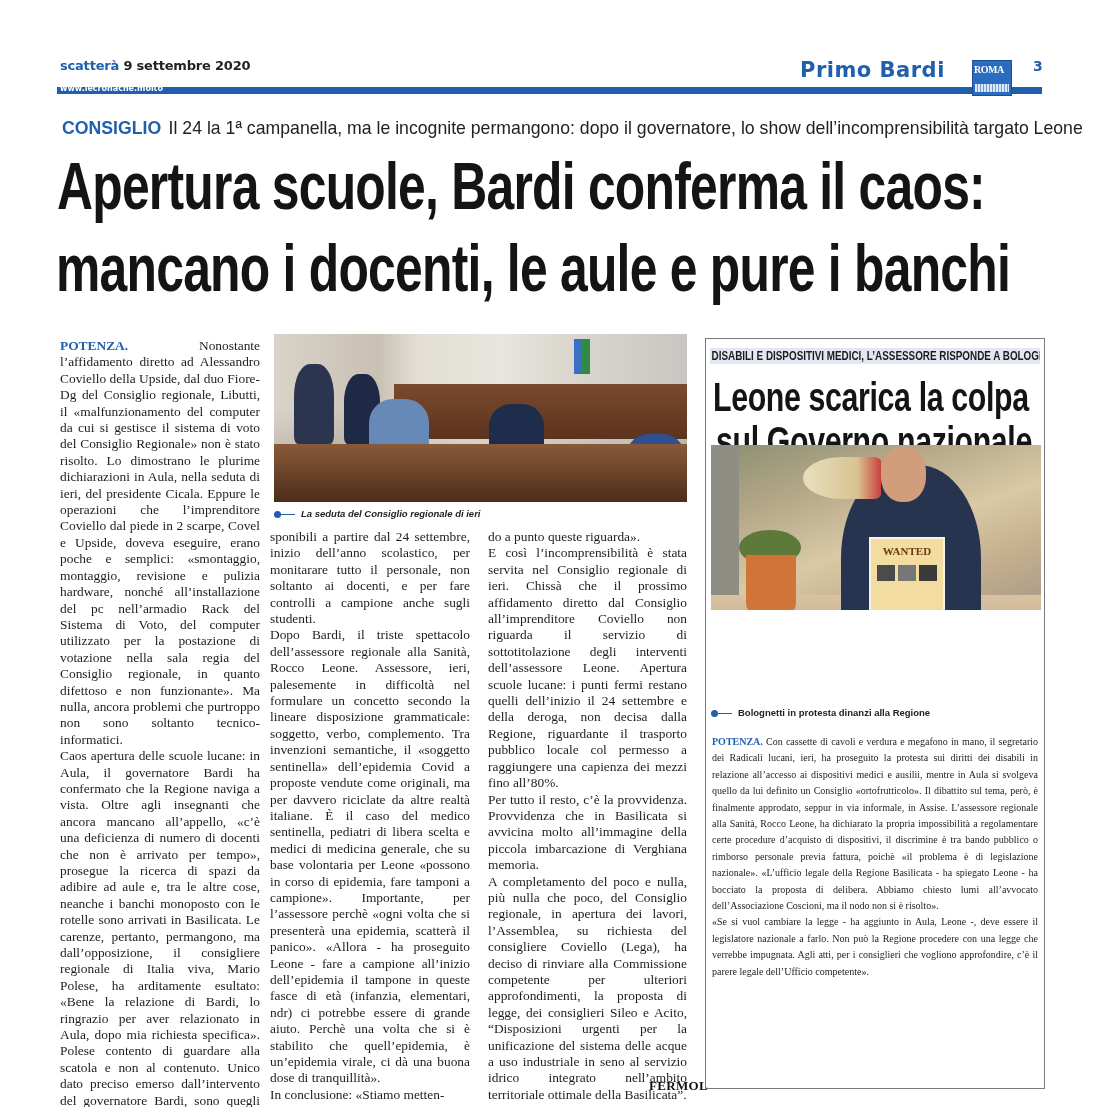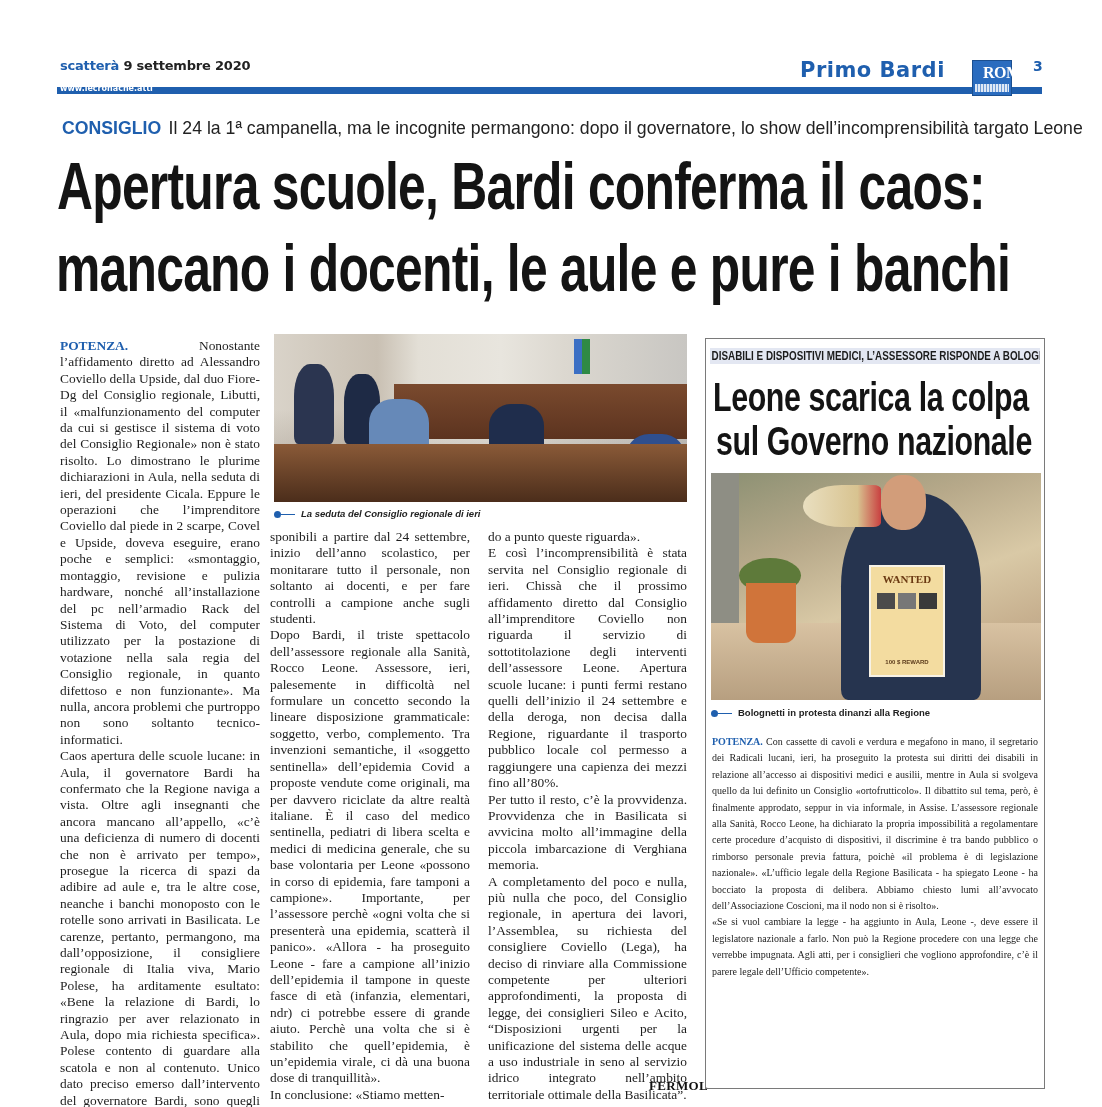--- a/index.html
+++ b/index.html
@@ -6,21 +6,21 @@
   body { width:1102px; height:1107px; position:relative; overflow:hidden; font-family:"Liberation Serif", serif; color:#1a1a1a; }
   .abs { position:absolute; }
 
   
   #date { left:60px; top:58px; font-family:"DejaVu Sans", sans-serif; font-weight:bold; font-size:13px; color:#222; letter-spacing:-0.2px; }
   #date .day { color:#1f5fae; }
   #rule { left:57px; top:87px; width:985px; height:7px; background:#1f5fae; }
   #site { left:60px; top:84px; font-family:"DejaVu Sans", sans-serif; font-size:8px; color:#fff; font-weight:bold; line-height:10px; }
   #section { left:800px; top:58px; font-family:"DejaVu Sans", sans-serif; font-weight:bold; font-size:21px; color:#1f5fae; letter-spacing:0.5px; }
   #logo { left:972px; top:60px; width:38px; height:34px; background:#2a6cbf; border:1px solid #1b4f90; }
-  #logo .txt { position:absolute; left:10px; top:3px; font-family:"Liberation Serif", serif; font-size:16px; font-weight:bold; color:#fff; letter-spacing:-0.5px; }
+  #logo .txt { position:absolute; left:1px; top:3px; font-family:"Liberation Serif", serif; font-size:10px; font-weight:bold; color:#fff; letter-spacing:-0.5px; }
   #logo .sky { position:absolute; left:2px; bottom:3px; width:34px; height:8px; background:repeating-linear-gradient(90deg,#dfe9f6 0 2px,#6f9bd4 2px 3px); }
   #pagenum { left:1033px; top:58px; font-family:"DejaVu Sans", sans-serif; font-weight:bold; font-size:14px; color:#1f5fae; }
 
   
   #kicker { left:62px; top:117px; font-family:"Liberation Sans", sans-serif; font-size:19px; color:#222; white-space:nowrap; transform:scaleX(0.93); transform-origin:left top; }
   #kicker .tag { color:#1f5fae; font-weight:bold; margin-right:8px; }
 
   
   .hl { font-family:"Liberation Sans", sans-serif; font-weight:bold; color:#141414; white-space:nowrap; font-size:66px; line-height:68px; transform:scaleX(0.755); transform-origin:left top; letter-spacing:-1px; }
   #hl1 { left:57px; top:152px; }
@@ -50,21 +50,21 @@
   .capline { display:inline-block; width:14px; height:1.5px; background:#1f5fae; vertical-align:middle; margin-right:6px; }
 
   
   #box { left:705px; top:338px; width:340px; height:751px; border:1.5px solid #7a7a7a; box-sizing:border-box; }
   #boxkicker { left:710px; top:348px; width:330px; height:16px; background:#e3e7f2; font-family:"Liberation Sans", sans-serif; font-weight:bold; font-size:12.5px; color:#1b1b1b; white-space:nowrap; overflow:hidden; }
   #boxkicker span { display:inline-block; transform:scaleX(0.79); transform-origin:left top; line-height:16px; padding-left:2px; }
   .bh { font-family:"Liberation Sans", sans-serif; font-weight:bold; color:#141414; font-size:41px; line-height:43px; white-space:nowrap; transform:scaleX(0.74); transform-origin:left top; letter-spacing:-0.5px; }
   #bh1 { left:713px; top:376px; }
   #bh2 { left:716px; top:420px; }
 
-  #photo2 { left:711px; top:473px; width:330px; height:227px; overflow:hidden;
+  #photo2 { left:711px; top:445px; width:330px; height:165px; overflow:hidden;
     background:linear-gradient(160deg,#8a8f72 0%,#b7a98a 30%,#d9c9a6 55%,#c7b08f 75%,#a89a86 100%); }
   #photo2 .pillar { position:absolute; left:0; top:0; width:28px; height:227px; background:#8e8e84; }
   #photo2 .floor { position:absolute; left:0; top:150px; width:330px; height:77px; background:linear-gradient(180deg,#d8c2a2,#b79f80); }
   #photo2 .pot { position:absolute; left:35px; top:110px; width:50px; height:60px; background:#d0743a; border-radius:0 0 12px 12px; }
   #photo2 .plant { position:absolute; left:28px; top:85px; width:62px; height:35px; background:#5e7a3a; border-radius:50%; }
   #photo2 .man { position:absolute; left:130px; top:20px; width:140px; height:207px; background:#26344f; border-radius:45% 45% 5% 5%; }
   #photo2 .head { position:absolute; left:170px; top:2px; width:45px; height:55px; background:#d29d7a; border-radius:45%; }
   #photo2 .mega { position:absolute; left:92px; top:12px; width:78px; height:42px; background:linear-gradient(90deg,#e9dfc0,#d8c390 70%,#c94040); border-radius:50% 10% 10% 50%; }
   #photo2 .poster { position:absolute; left:158px; top:92px; width:72px; height:108px; background:#f3dca0; border:2px solid #f7f2e6; }
   #photo2 .poster .w { position:absolute; left:0; top:6px; width:72px; text-align:center; font-family:"Liberation Serif", serif; font-weight:bold; font-size:11px; color:#6b3a12; }
@@ -76,21 +76,21 @@
   #sig { left:649px; top:1078px; font-family:Liberation Serif, serif; font-weight:bold; font-size:13px; color:#111; letter-spacing:0.3px; }
 </style>
 </head>
 <body>
 
 <div id="date" class="abs">
   <span class="day">scatterà</span>
   <span>9 settembre 2020</span>
 </div>
 <div id="rule" class="abs"></div>
-<div id="site" class="abs">www.lecronache.atti</div>
+<div id="site" class="abs">www.lecronache.molto</div>
 <div id="section" class="abs">Primo Bardi</div>
 <div id="logo" class="abs">
   <span class="txt">ROMA</span>
   <span class="sky"></span>
 </div>
 <div id="pagenum" class="abs">3</div>
 
 <div id="kicker" class="abs">
   <span class="tag">CONSIGLIO</span><span>Il 24 la 1ª campanella, ma le incognite permangono: dopo il governatore, lo show dell’incomprensibilità targato Leone</span>
 </div>

